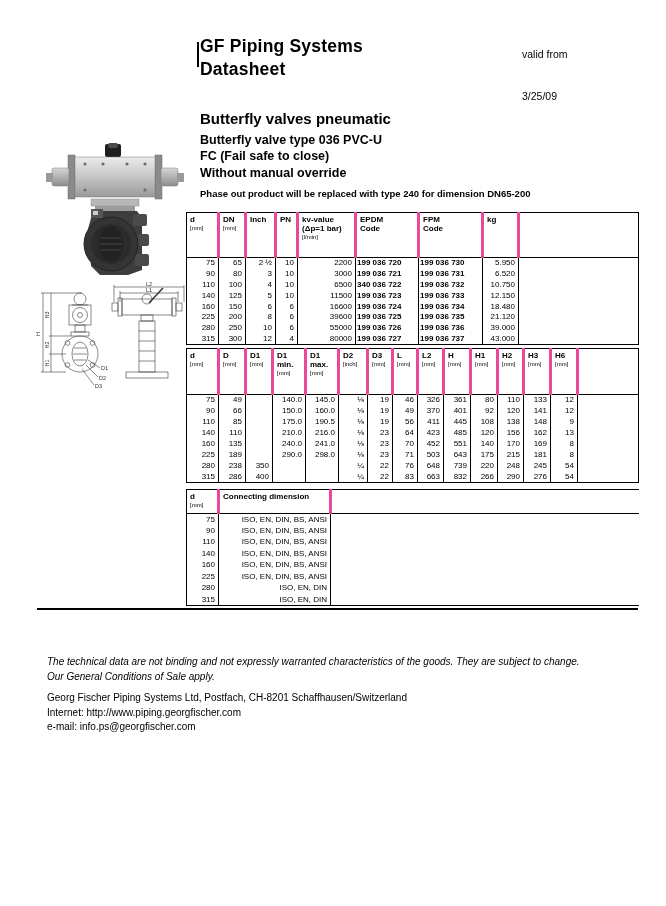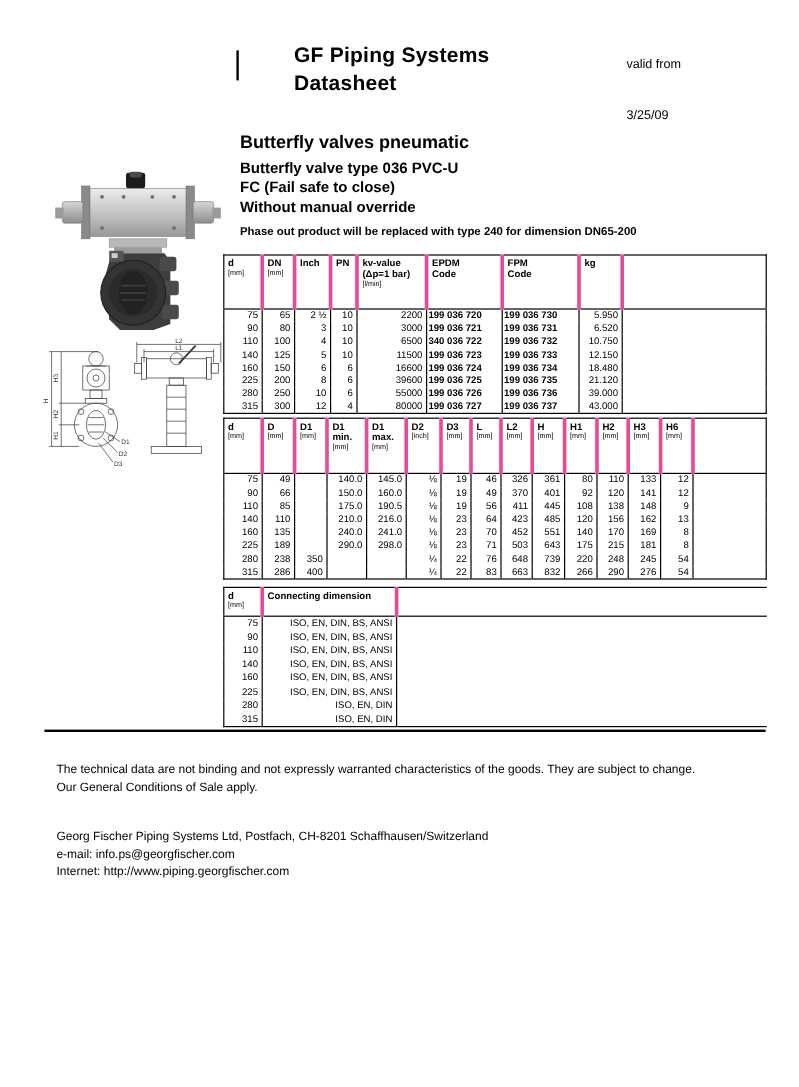--- a/index.html
+++ b/index.html
@@ -2,42 +2,42 @@
 <html><head>
 <meta charset="utf-8">
 <style>
   html,body{margin:0;padding:0;}
   body{
     width:666px;height:906px;background:#ffffff;position:relative;
     font-family:"Liberation Sans", sans-serif;color:#000;overflow:hidden;
   }
   .abs{position:absolute;}
   .cursor-bar{left:197px;top:42px;width:1.5px;height:25px;background:#000;}
-  .doc-title{left:200px;top:35px;font-size:17.5px;font-weight:bold;line-height:22.5px;letter-spacing:0.2px;padding-left:45px;}
+  .doc-title{left:200px;top:35px;font-size:17.5px;font-weight:bold;line-height:22.5px;letter-spacing:0.2px;}
   .valid-from{left:522px;top:48px;font-size:10.5px;}
   .valid-date{left:522px;top:70px;font-size:10.5px;margin-top:20px;}
   .section-title{left:200px;top:94px;font-size:15px;font-weight:bold;margin-top:16px;}
   .product-title{left:200px;top:132px;font-size:12.5px;font-weight:bold;line-height:16.3px;}
   .phase-note{left:200px;top:188px;font-size:9.5px;font-weight:bold;}
   table.ds{border-collapse:collapse;table-layout:fixed;position:absolute;background:#fff;border:1px solid #000;}
   table.ds.no-right{border-right:0;}
   .ds th{border-left:3px solid #ec4899;border-bottom:1px solid #000;vertical-align:top;text-align:left;
          padding:2px 1px 1px 3px;font-weight:bold;}
   .ds td{border-left:1px solid #000;font-size:8px;padding:0 3px 0 1px;white-space:nowrap;
          overflow:hidden;vertical-align:middle;line-height:10px;}
   .ds th:first-child, .ds td:first-child{border-left:0;}
   .h-main{font-size:8px;font-weight:bold;white-space:pre-line;line-height:9px;}
   .h-sub{font-size:6px;font-weight:normal;line-height:7px;margin-top:1px;}
   #t1 th{height:41px;} #t1 tbody tr{height:10.9px;}
   #t2 th{height:42px;} #t2 tbody tr{height:11px;}
   #t3 th{height:20px;} #t3 tbody tr{height:11.5px;}
   .align-right{text-align:right;} .align-left{text-align:left;padding-left:3px;}
   td.bold{font-weight:bold;}
   .bottom-rule{left:37px;top:608px;width:601px;height:1.5px;background:#000;}
-  .disclaimer{left:47px;top:635px;width:545px;font-size:10px;line-height:14.5px;}
+  .disclaimer{left:47px;top:655px;width:545px;font-size:10px;line-height:14.5px;font-style:italic;}
   .address{left:47px;top:691px;font-size:10px;line-height:14.6px;}
   svg text{font-family:"Liberation Sans",sans-serif;}
 </style>
 </head>
 <body>
 
 <div class="abs cursor-bar"></div>
 <div class="abs doc-title">
   <div>GF Piping Systems</div>
   <div>Datasheet</div>
@@ -589,15 +589,15 @@
         <td class="align-right">ISO, EN, DIN</td>
         <td class="align-left"></td>
       </tr>
     </tbody>
   </table>
 
 <div class="abs bottom-rule"></div>
 <div class="abs disclaimer">The technical data are not binding and not expressly warranted characteristics of the goods. They are subject to change. Our General Conditions of Sale apply.</div>
 <div class="abs address">
   <div>Georg Fischer Piping Systems Ltd, Postfach, CH-8201 Schaffhausen/Switzerland</div>
+  <div>Internet: http://www.piping.georgfischer.com</div>
   <div>e-mail: info.ps@georgfischer.com</div>
-  <div>Internet: http://www.piping.georgfischer.com</div>
 </div>
 
 </body></html>

